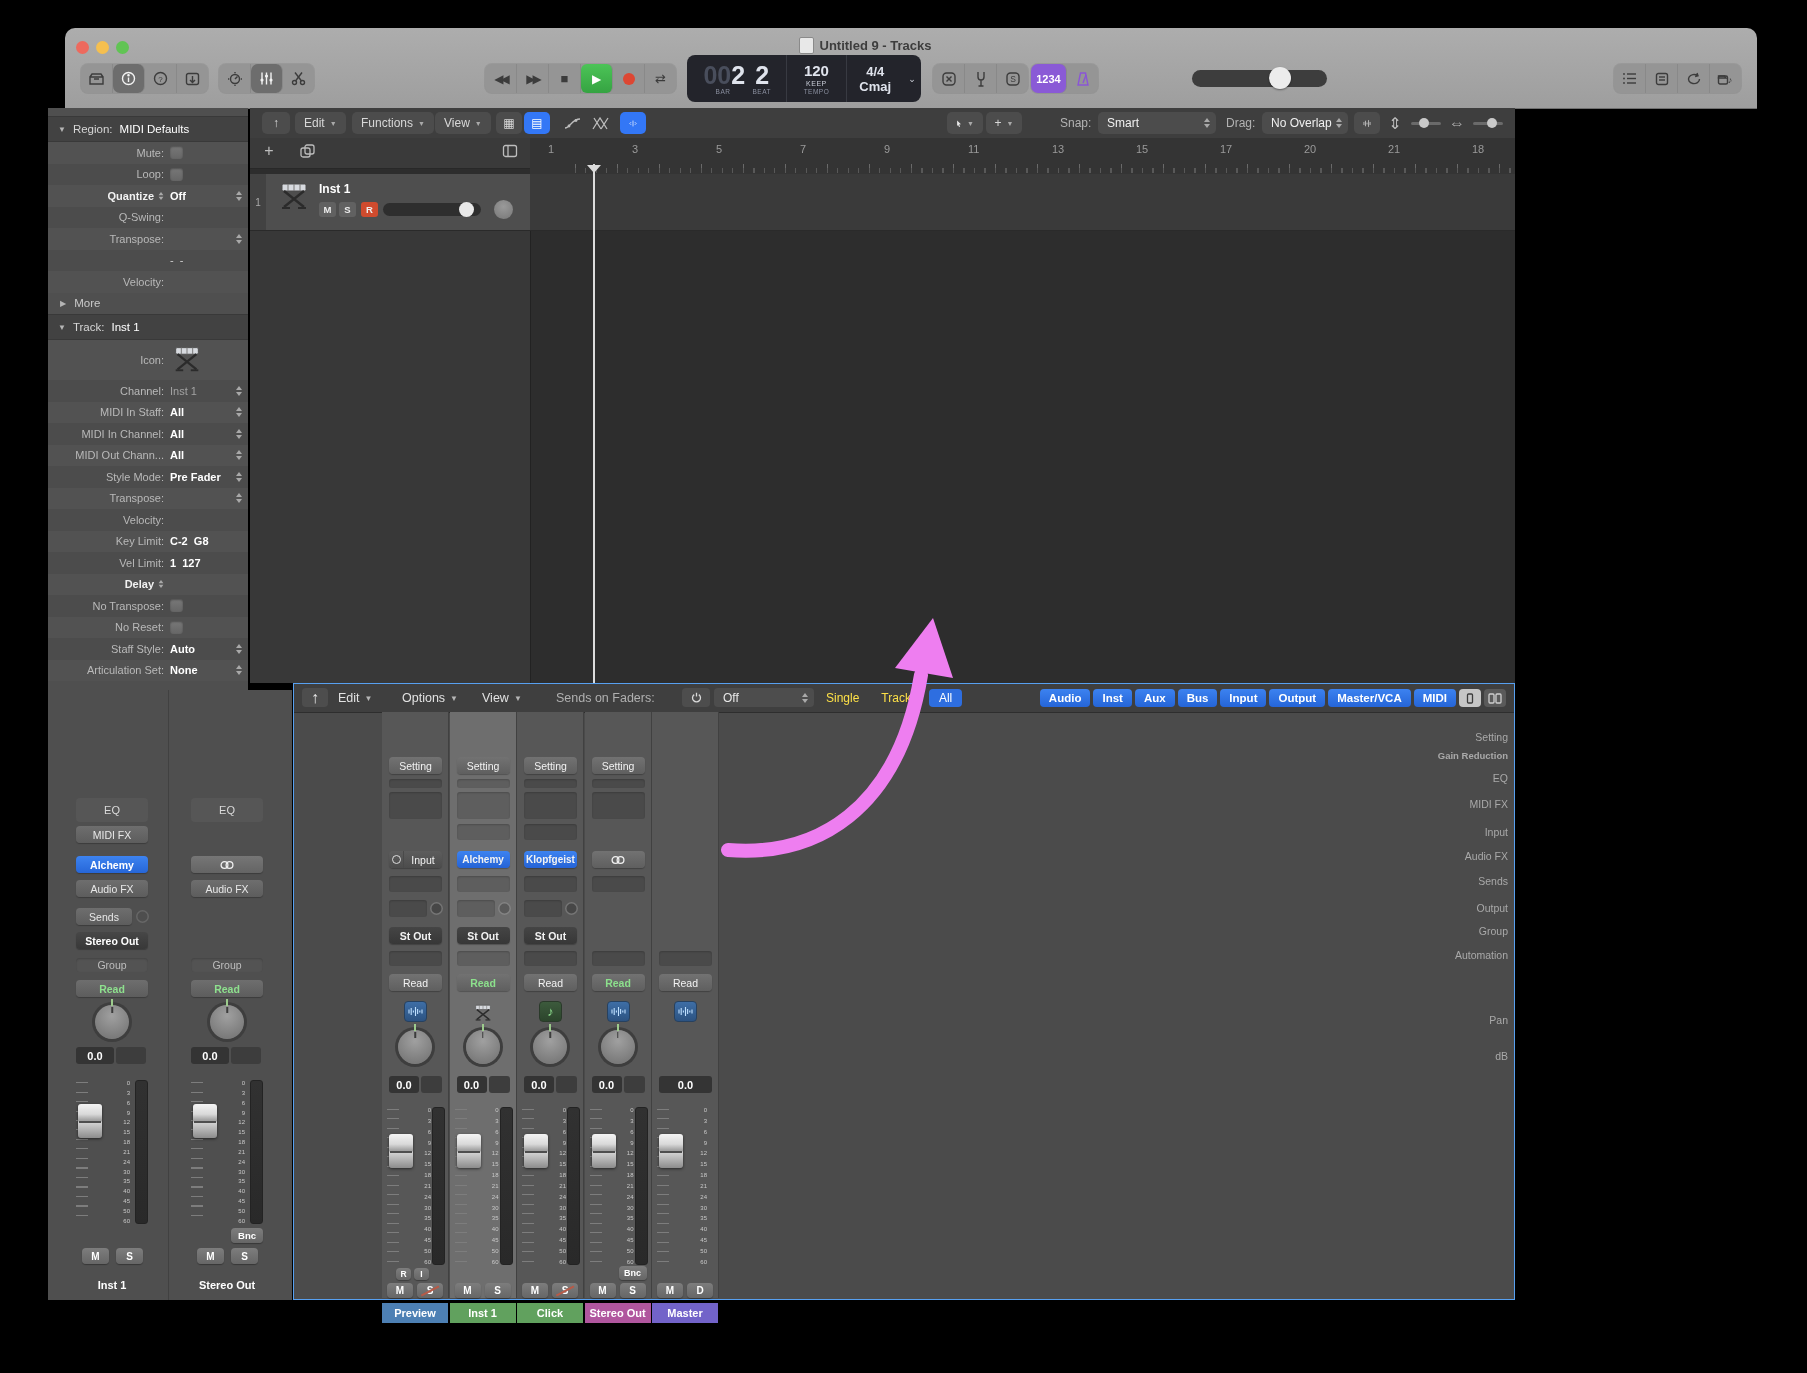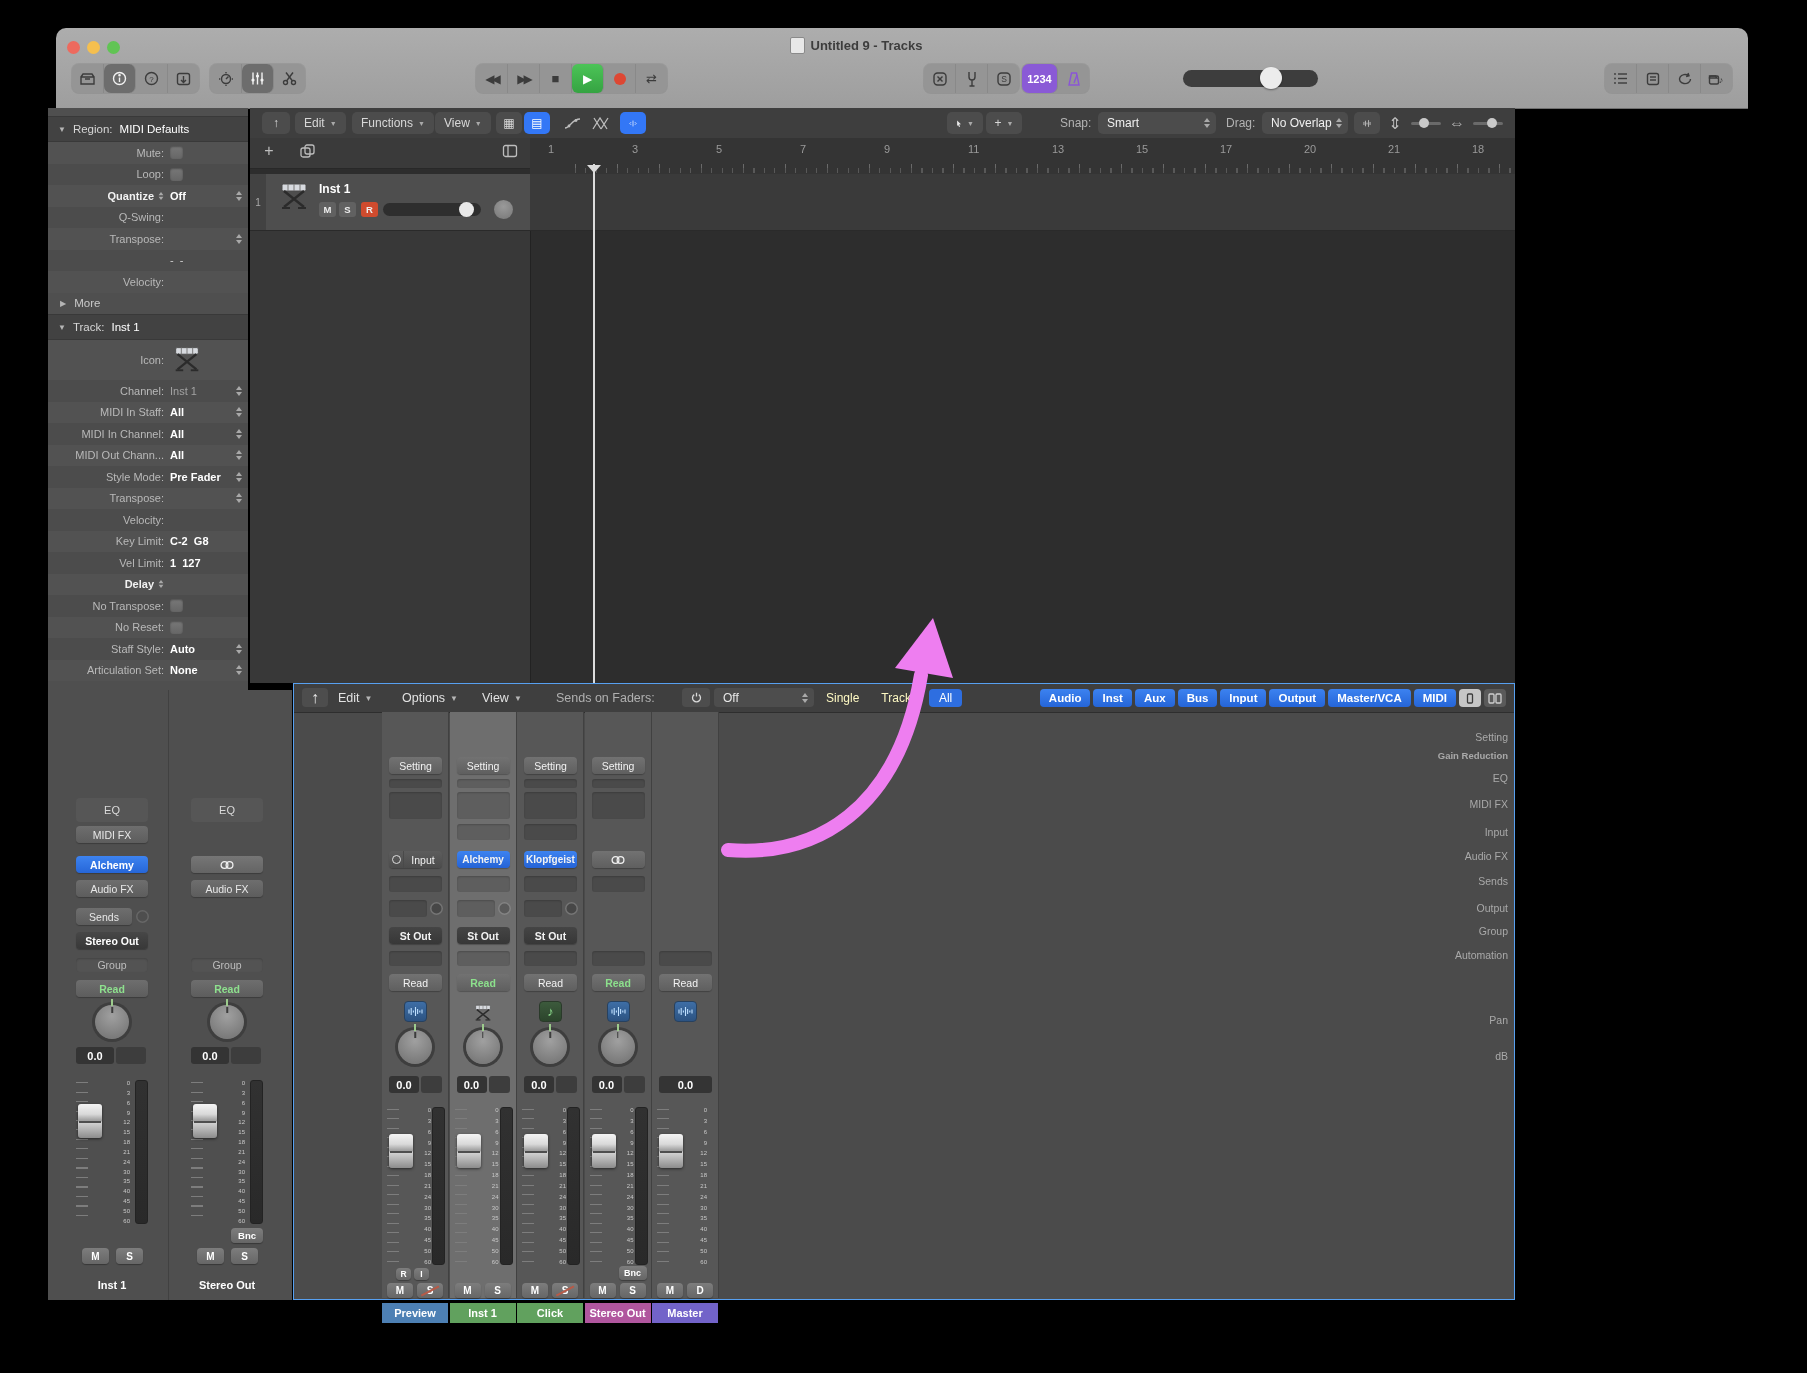--- a/index.html
+++ b/index.html
@@ -1,21 +1,21 @@
 <!DOCTYPE html>
 <html><head>
 <meta charset="utf-8">
 <style>
   html,body{margin:0;padding:0;background:#000;width:1807px;height:1373px;overflow:hidden;
     font-family:"Liberation Sans","DejaVu Sans",sans-serif;-webkit-font-smoothing:antialiased;}
   #stage{position:relative;width:1807px;height:1373px;background:#000}
   
   #win{position:absolute;left:48px;top:28px;width:1692px;height:1272px;background:#000;border-radius:10px 10px 0 0}
   
-  #cbar{position:absolute;left:8px;top:0;width:1692px;height:80px;background:linear-gradient(#adadad,#9e9e9e);border-radius:10px 10px 0 0;border-bottom:1px solid #6f6f6f}
+  #cbar{position:absolute;left:17px;top:0;width:1692px;height:80px;background:linear-gradient(#adadad,#9e9e9e);border-radius:10px 10px 0 0;border-bottom:1px solid #6f6f6f}
   .tl{position:absolute;top:13px;width:13px;height:13px;border-radius:50%}
   #title{position:absolute;left:660px;top:9px;width:280px;text-align:center;font-size:13px;font-weight:700;color:#3d3d3d;display:flex;align-items:center;justify-content:center;gap:6px}
   .docic{width:13px;height:15px;background:#e8e8e8;border:1px solid #8a8a8a;border-radius:2px}
   .seggrp{position:absolute;top:36px;display:flex;background:#959595;border-radius:7px;box-shadow:0 0 0 1px rgba(0,0,0,.08)}
   .seg{width:31px;height:29px;display:flex;align-items:center;justify-content:center;color:#3c3c3c;font-size:14px;border-right:1px solid #898989}
   .seg:last-child{border-right:none}
   .seg.sel{background:#6d6d6d;color:#f2f2f2;border-radius:7px}
   .seg svg{stroke:currentColor;fill:none;stroke-width:1.4}
   #lcd{position:absolute;left:622px;top:27px;width:234px;height:47px;background:#23242b;border-radius:8px;display:flex;color:#dfe3ec}
   .lcdsec{position:relative;border-right:1px solid #383a42;display:flex;flex-direction:column;align-items:center;justify-content:center}
@@ -87,21 +87,21 @@
   #headerrest{position:absolute;left:0;top:123px;width:280px;bottom:0;background:#383838;border-right:1px solid #222}
   .tsb{position:absolute;width:17px;height:15px;border-radius:3px;background:#616161;color:#eee;font-size:9.5px;font-weight:700;display:flex;align-items:center;justify-content:center}
   #playhead{position:absolute;left:343px;top:56px;bottom:0;width:1.5px;background:#dcdcdc}
   #phmark{position:absolute;left:337px;top:57px;width:0;height:0;border-left:7px solid transparent;border-right:7px solid transparent;border-top:8px solid #dcdcdc}
   
   #mixer{position:absolute;left:245px;top:655px;width:1222px;height:617px;background:#4b4b4b;border:1.5px solid #57a0f0;box-sizing:border-box}
   #mhead{position:absolute;left:0;top:0;width:100%;height:28px;background:#3f3f3f;border-bottom:1px solid #2e2e2e}
   .mh-item{position:absolute;top:0;height:28px;display:flex;align-items:center;gap:5px;color:#e2e2e2;font-size:12.5px}
   .mh-lab{color:#b0b0b0}
   .mh-btn{position:absolute;top:4px;height:19px;background:#4d4d4d;border-radius:4px;display:flex;align-items:center;justify-content:center;color:#e8e8e8;box-sizing:border-box}
-  .mode{padding:2px 10px;border-radius:4px;color:#fef9c3;font-size:12px}
+  .mode{padding:2px 10px;border-radius:4px;color:#fde047;font-size:12px}
   .mode.active{background:#2e6ee0;color:#fff}
   .filt{height:18px;border-radius:4px;background:linear-gradient(#3c82f0,#2565d8);color:#fff;font-size:11.5px;display:flex;align-items:center;padding:0 9px;font-weight:600}
   .viewic{width:22px;height:18px;border-radius:4px;display:flex;align-items:center;justify-content:center}
   .mlab{position:absolute;right:6px;transform:translateY(-50%);color:#a9a9a9;font-size:10.5px;white-space:nowrap}
   .mstrip{position:absolute;top:28px;bottom:1px;width:67px;background:#575757;border-right:1px solid #414141;box-sizing:border-box}
   .mstrip.sel{background:#6e6e6e}
   .mslot{position:absolute;left:7px;width:53px;border-radius:3px;background:rgba(0,0,0,.14);box-shadow:inset 0 1px 2px rgba(0,0,0,.2)}
   .mbtnp{position:absolute;left:7px;width:53px;border-radius:4px;display:flex;align-items:center;justify-content:center;font-size:10.5px;color:#f2f2f2;background:linear-gradient(#727272,#5f5f5f);box-shadow:0 1px 1px rgba(0,0,0,.25);white-space:nowrap}
   .mbtnp.blueb{background:linear-gradient(#3d83f0,#2563d6);font-weight:700}
   .mbtnp.darkb{background:linear-gradient(#454545,#373737);font-weight:700}
@@ -193,20 +193,42 @@
           <div class="seg" style="background: linear-gradient(rgb(76, 196, 87), rgb(53, 163, 66)); border-radius: 6px;">
             <span style="color:#fff;font-size:12px">▶</span>
           </div>
           <div class="seg">
             <span style="width:12px;height:12px;border-radius:50%;background:#dd4733;display:block"></span>
           </div>
           <div class="seg">
             <span style="font-size:13px">⇄</span>
           </div>
         </div>
+      <div id="lcd">
+        <div class="lcdsec" style="width:99px">
+          <div style="display:flex;align-items:flex-end;gap:10px">
+            <div class="lcddig"><span class="ghost">00</span><span>2</span></div>
+            <div class="lcddig">2</div>
+          </div>
+          <div style="display:flex;gap:22px;margin-left:14px">
+            <span class="lcdlab">BAR</span>
+            <span class="lcdlab">BEAT</span>
+          </div>
+        </div>
+        <div class="lcdsec" style="width:60px">
+          <div style="font-size:15px;font-weight:700">120</div>
+          <div class="lcdlab" style="font-size:7px;color:#c9cdd8">KEEP</div>
+          <div class="lcdlab">TEMPO</div>
+        </div>
+        <div class="lcdsec" style="width:56px;border-right:none">
+          <div style="font-size:13px;font-weight:700">4/4</div>
+          <div style="font-size:13px;font-weight:600">Cmaj</div>
+        </div>
+        <div style="width:18px;display:flex;align-items:center;justify-content:center;color:#cfd3dc;font-size:9px">⌄</div>
+      </div>
       <div class="seggrp" style="left:868px" id="cb-right1">
           <div class="seg">
             <svg width="16" height="16" viewBox="0 0 16 16">
               <rect x="2" y="2" width="12" height="12" rx="3.5"></rect>
               <line x1="5.5" y1="5.5" x2="10.5" y2="10.5"></line>
               <line x1="10.5" y1="5.5" x2="5.5" y2="10.5"></line>
             </svg>
           </div>
           <div class="seg">
             <svg width="14" height="16" viewBox="0 0 14 16">

